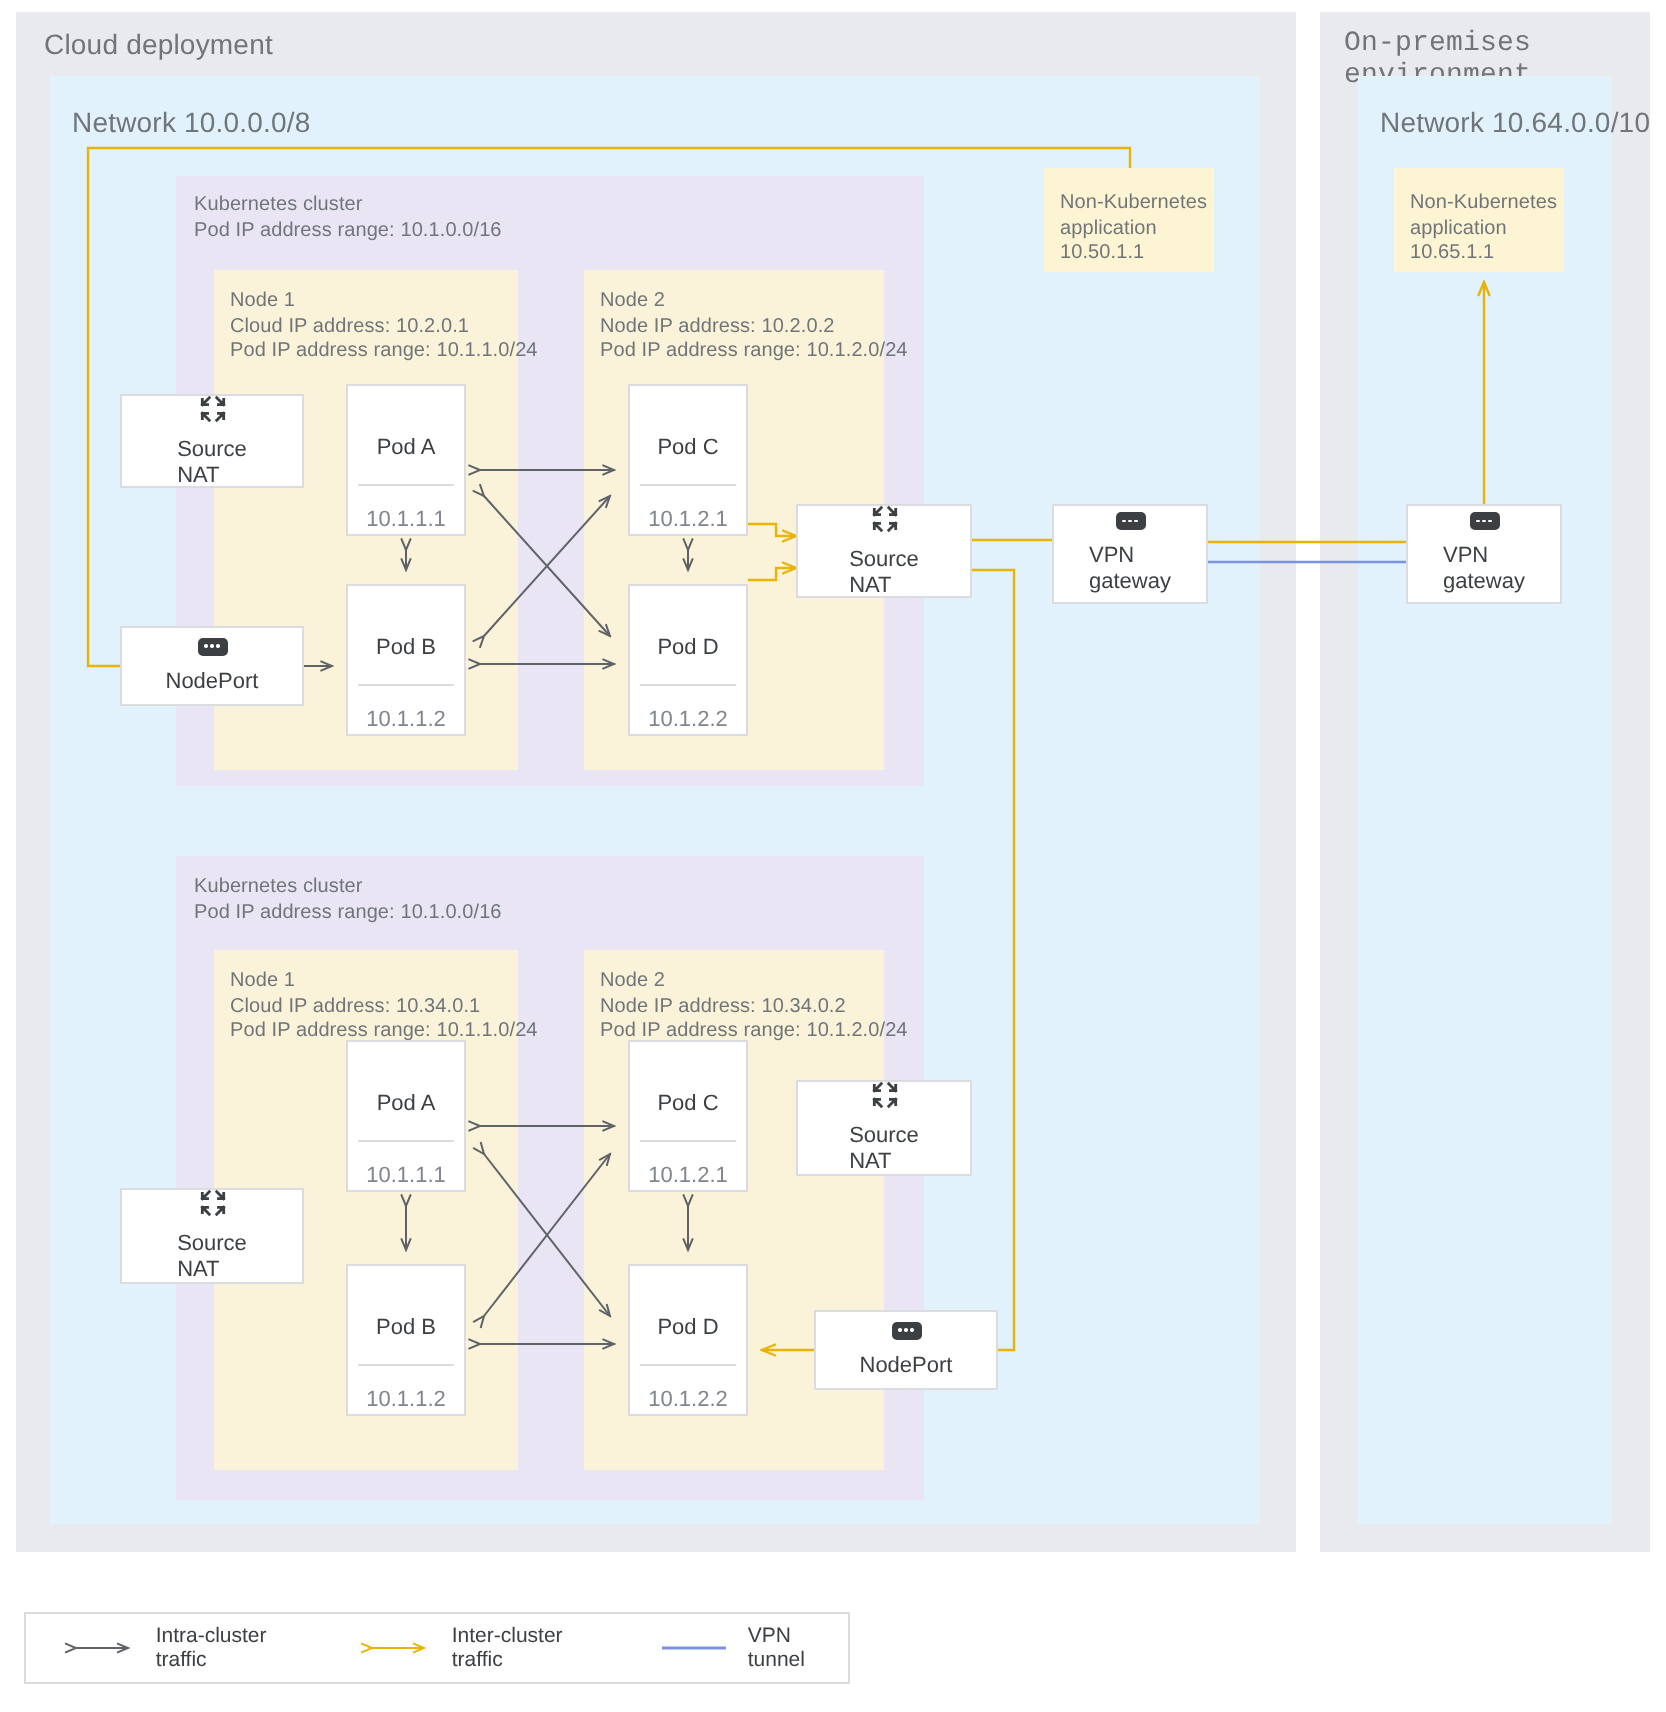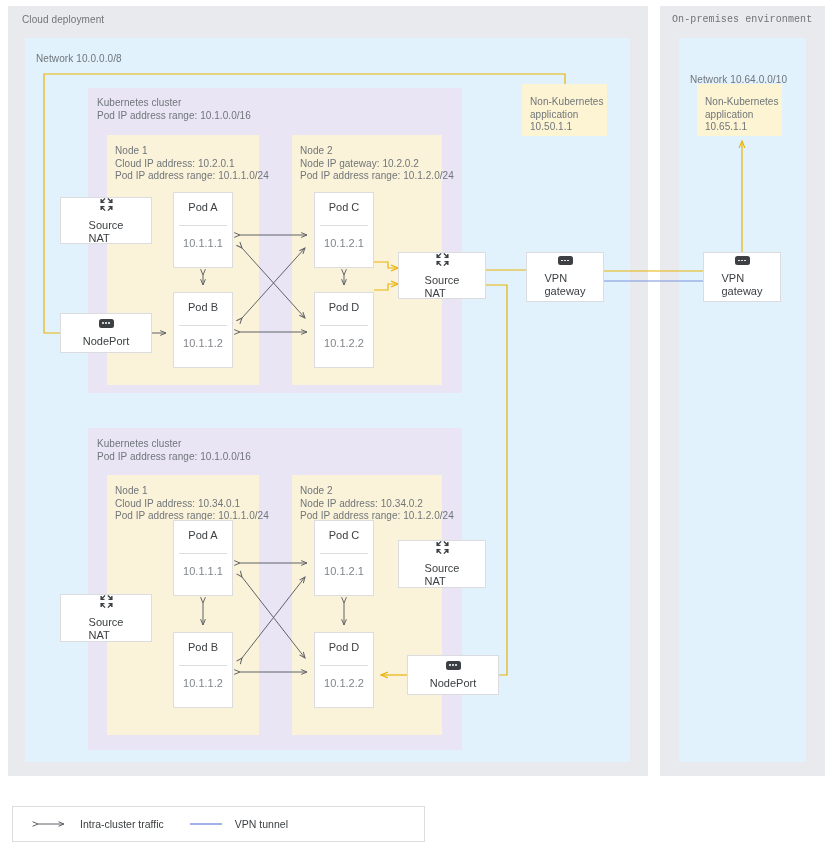--- a/index.html
+++ b/index.html
@@ -9,28 +9,28 @@
 
   .abs{position:absolute;}
 
   
   .panel{background:#e8eaed;}
   .network{background:#e1f2fc;}
   .cluster{background:#e9e5f5;}
   .node{background:#faf3d9;}
   .appbox{background:#fdf4d4;}
 
-  .zone-label{font-size:10px;color:#70757a;letter-spacing:.1px;}
+  .zone-label{font-size:14px;color:#70757a;letter-spacing:.1px;}
   .box-label{font-size:10px;color:#70757a;line-height:12.5px;letter-spacing:.05px;}
 
   
   .card{background:#ffffff;border:1px solid #dadce0;box-sizing:border-box;flex-direction:column;}
 
   .pod{display:flex;flex-direction:column;align-items:center;justify-content:flex-start;}
-  .pod-title{font-size:11px;color:#3c4043;margin-top:8px;text-align:right;}
+  .pod-title{font-size:11px;color:#3c4043;margin-top:25px;text-align:right;}
   .pod-rule{width:48px;height:1px;background:#dadce0;margin:12px 0 0 0;}
   .pod-ip{font-size:11px;color:#80868b;margin-top:11px;}
 
   .chip{display:flex;align-items:center;justify-content:center;gap:7px;}
   .chip-text{font-size:11px;color:#3c4043;line-height:13px;}
 
   
   .svr-icon{width:15px;height:9px;background:#3c4043;border-radius:2.5px;
             display:flex;align-items:center;justify-content:center;gap:1.5px;}
   .svr-dot{width:1.8px;height:1.8px;background:#fff;border-radius:50%;}
@@ -53,39 +53,39 @@
 <div class="abs panel" style="left:8px;top:6px;width:640px;height:770px;"></div>
 <div class="abs zone-label" style="left:22px;top:14px;">Cloud deployment</div>
 
 <div class="abs network" style="left:25px;top:38px;width:605px;height:724px;"></div>
 <div class="abs zone-label" style="left:36px;top:53px;">Network 10.0.0.0/8</div>
 
 <div class="abs panel" style="left:660px;top:6px;width:165px;height:770px;"></div>
 <div class="abs zone-label" style="left:672px;top:14px;font-family:Liberation Mono, monospace;">On-premises environment</div>
 
 <div class="abs network" style="left:679px;top:38px;width:127px;height:724px;"></div>
-<div class="abs zone-label" style="left:690px;top:53px;margin-top:21px;">Network 10.64.0.0/10</div>
+<div class="abs zone-label" style="left:690px;top:53px;">Network 10.64.0.0/10</div>
 
 <div class="abs cluster" style="left:88px;top:88px;width:374px;height:305px;"></div>
 <div class="abs box-label" style="left:97px;top:97px;">
   <div>Kubernetes cluster</div>
   <div>Pod IP address range: 10.1.0.0/16</div>
 </div>
 
 <div class="abs node" style="left:107px;top:135px;width:152px;height:250px;"></div>
 <div class="abs box-label" style="left:115px;top:145px;">
   <div>Node 1</div>
   <div>Cloud IP address: 10.2.0.1</div>
   <div>Pod IP address range: 10.1.1.0/24</div>
 </div>
 
 <div class="abs node" style="left:292px;top:135px;width:150px;height:250px;"></div>
 <div class="abs box-label" style="left:300px;top:145px;">
   <div>Node 2</div>
-  <div>Node IP gateway: 10.2.0.2</div>
+  <div>Node IP address: 10.2.0.2</div>
   <div>Pod IP address range: 10.1.2.0/24</div>
 </div>
 
 <div class="abs card pod" style="left:173px;top:192px;width:60px;height:76px;">
   <div class="pod-title">Pod A</div>
   <div class="pod-rule"></div>
   <div class="pod-ip">10.1.1.1</div>
 </div>
 <div class="abs card pod" style="left:173px;top:292px;width:60px;height:76px;">
   <div class="pod-title">Pod B</div>
@@ -335,20 +335,26 @@
         </marker>
         <marker id="lgOs" markerWidth="7" markerHeight="7" refX="6" refY="3" orient="auto">
           <path d="M0.5,0.7 L6,3 L0.5,5.3" fill="none" stroke="#eab308" stroke-width="1"></path>
         </marker>
       </defs>
       <line x1="7" y1="5" x2="33" y2="5" stroke="#5f6368" stroke-width="1" marker-start="url(#lgAs)" marker-end="url(#lgA)"></line>
     </svg>
     <span class="lg-text">Intra-cluster traffic</span>
   </div>
 
+  <div class="lg-item" style="margin-left:22px;">
+    <svg width="40" height="10">
+      <line x1="7" y1="5" x2="33" y2="5" stroke="#eab308" stroke-width="1" marker-start="url(#lgOs)" marker-end="url(#lgO)"></line>
+    </svg>
+    <span class="lg-text">Inter-cluster traffic</span>
+  </div>
 
   <div class="lg-item" style="margin-left:22px;">
     <svg width="40" height="10">
       <line x1="4" y1="5" x2="36" y2="5" stroke="#7b93e0" stroke-width="1.4"></line>
     </svg>
     <span class="lg-text">VPN tunnel</span>
   </div>
 </div>
 
 </body></html>

